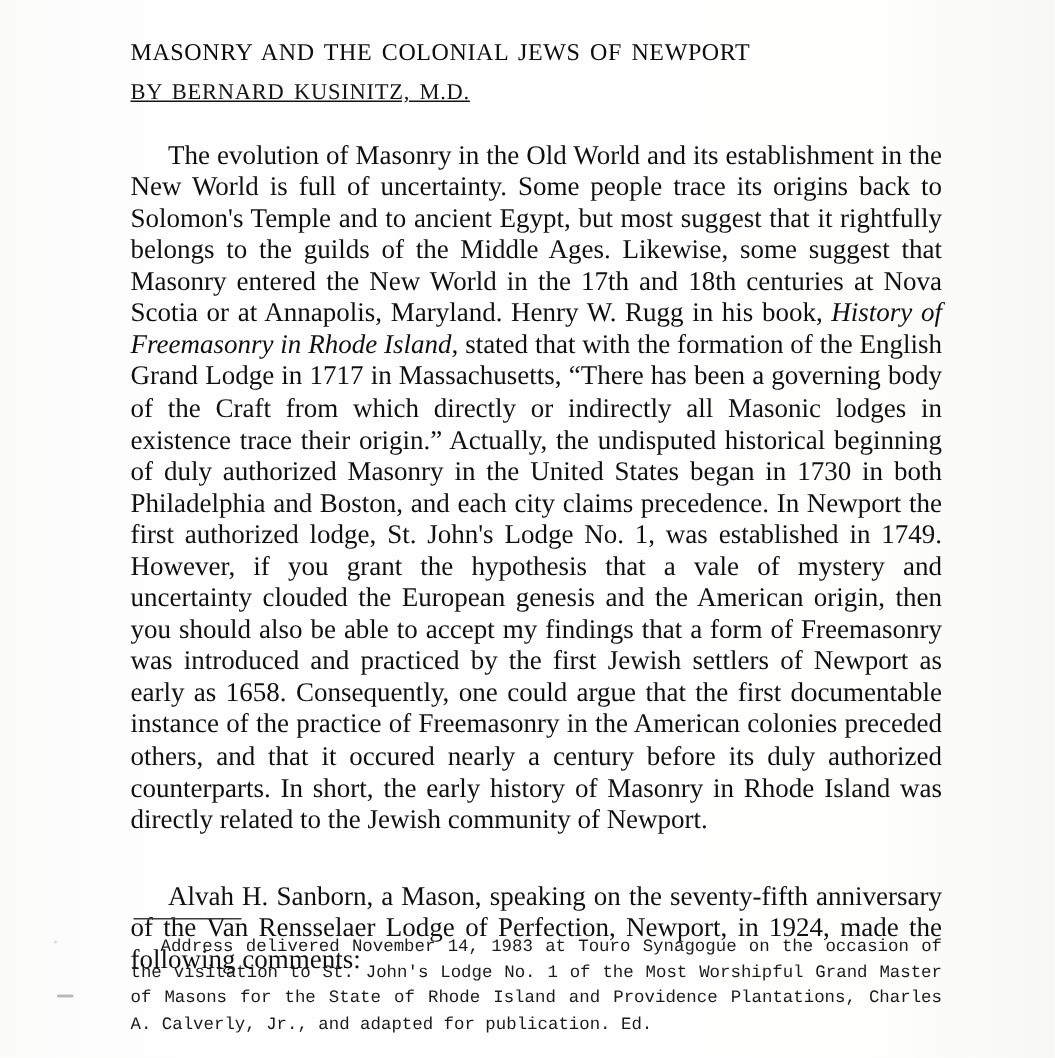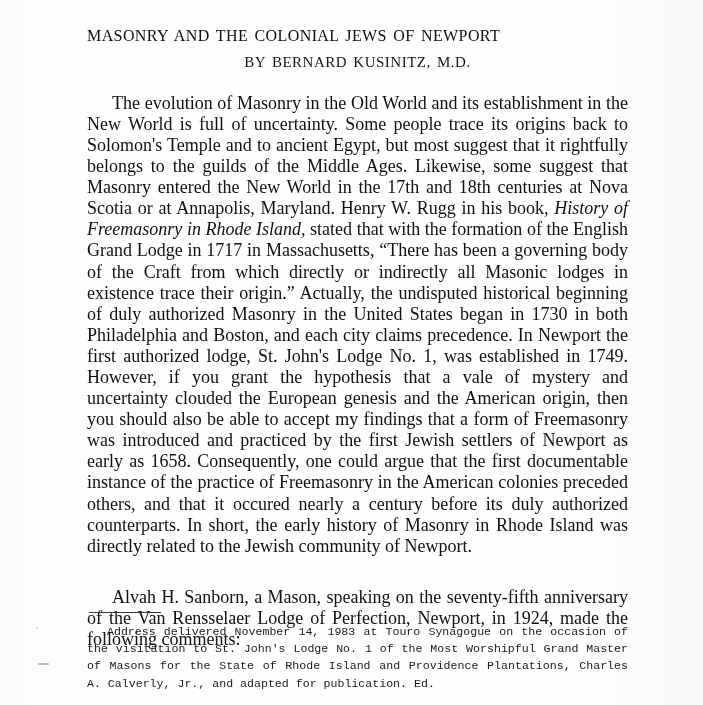--- a/index.html
+++ b/index.html
@@ -42,25 +42,26 @@
     letter-spacing: 0.4px;
     word-spacing: 2px;
     line-height: 1.05;
     color: #0d0d0d;
   }
 
   .byline {
     margin: 0;
     padding-top: 9px;
     font-size: 15px;
-    text-align: center;
+    text-align: left;
     font-variant: small-caps;
     letter-spacing: 0.5px;
     word-spacing: 2px;
     color: #141414;
+    text-decoration: underline;
   }
 
   .body-block {
     padding-top: 22px;
   }
 
   p.para {
     margin: 0;
     font-size: 18px;
     line-height: 21.1px;

